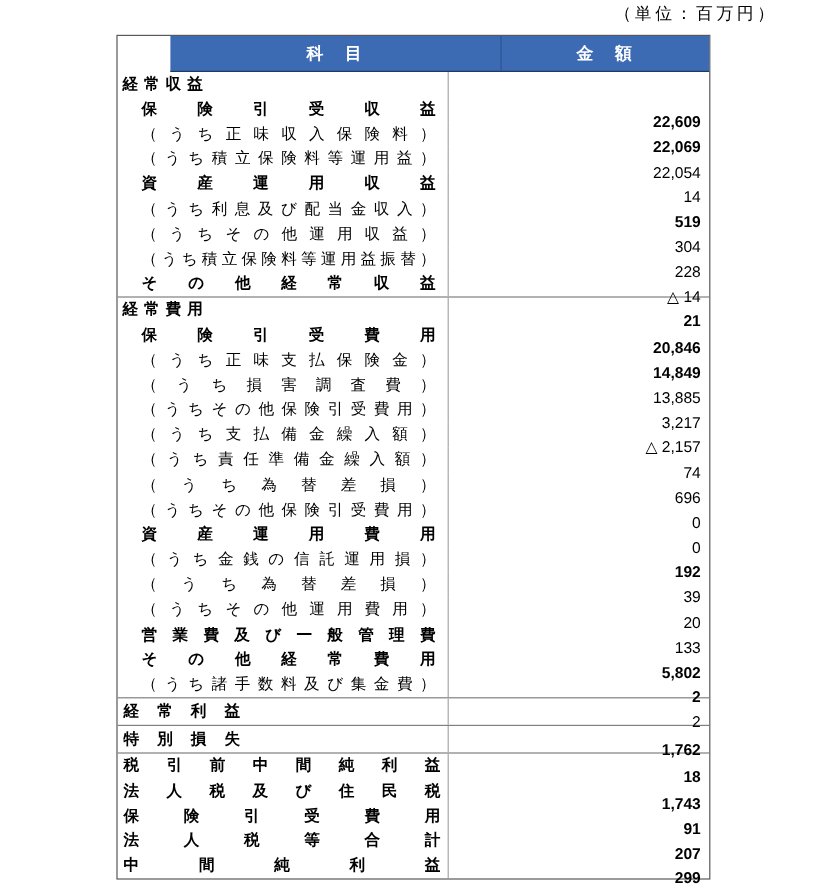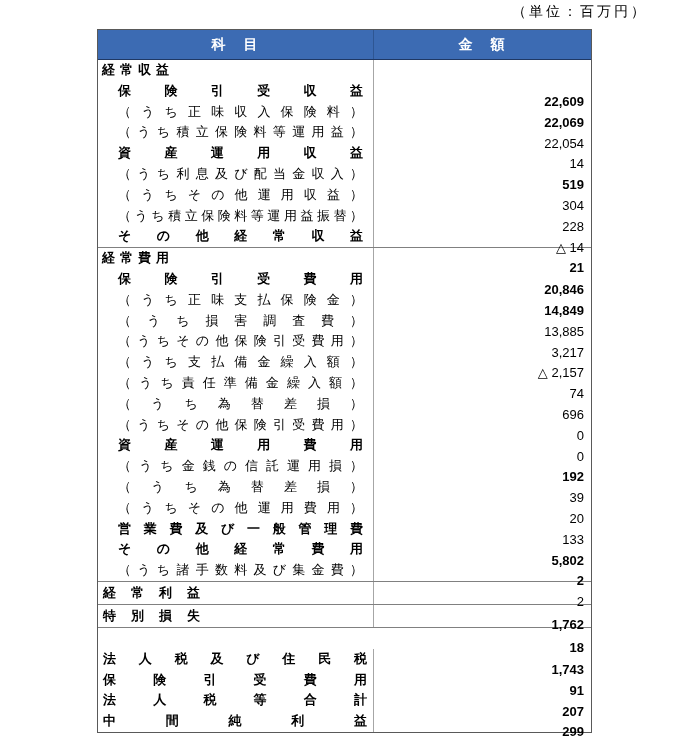--- a/index.html
+++ b/index.html
@@ -15,21 +15,21 @@
   .unit-label{
     position:absolute;top:3px;right:42px;
     font-size:14px;letter-spacing:3px;white-space:nowrap;
   }
   .fin-table{
     position:absolute;left:97px;top:29px;width:495px;
     border:1px solid var(--outer);background:#fff;
   }
   .thead{
     display:flex;height:30px;background:var(--hbg);color:#fff;
-    font-weight:bold;font-size:14px;border-bottom:1px solid var(--hline);
+    font-weight:bold;font-size:14px;border-bottom:1px solid var(--hline);margin-left:44px;
   }
   .th{display:flex;align-items:center;justify-content:center;letter-spacing:2px;}
   .th-item{width:276px;border-right:1px solid var(--hdiv);}
   .th-amount{flex:1;}
   .tbody .section + .section{border-top:1px solid var(--sline);}
   .row{display:flex;height:20.8px;font-size:13px;line-height:20.8px;}
   .section.tall .row{height:22px;line-height:22px;}
   .label{
     width:276px;border-right:1px solid var(--vdiv);
     padding:0 10px 0 20px;overflow:hidden;white-space:nowrap;
@@ -169,20 +169,21 @@
         </div>
       </div>
       <div class="section tall">
         <div class="row total_spaced">
           <div class="label">特別損失</div>
           <div class="value">18</div>
         </div>
       </div>
       <div class="section">
         <div class="row total_justified">
+          <div class="label">税引前中間純利益</div>
           <div class="value">1,743</div>
         </div>
         <div class="row total_justified">
           <div class="label">法人税及び住民税</div>
           <div class="value">91</div>
         </div>
         <div class="row total_justified">
           <div class="label">保険引受費用</div>
           <div class="value">207</div>
         </div>

